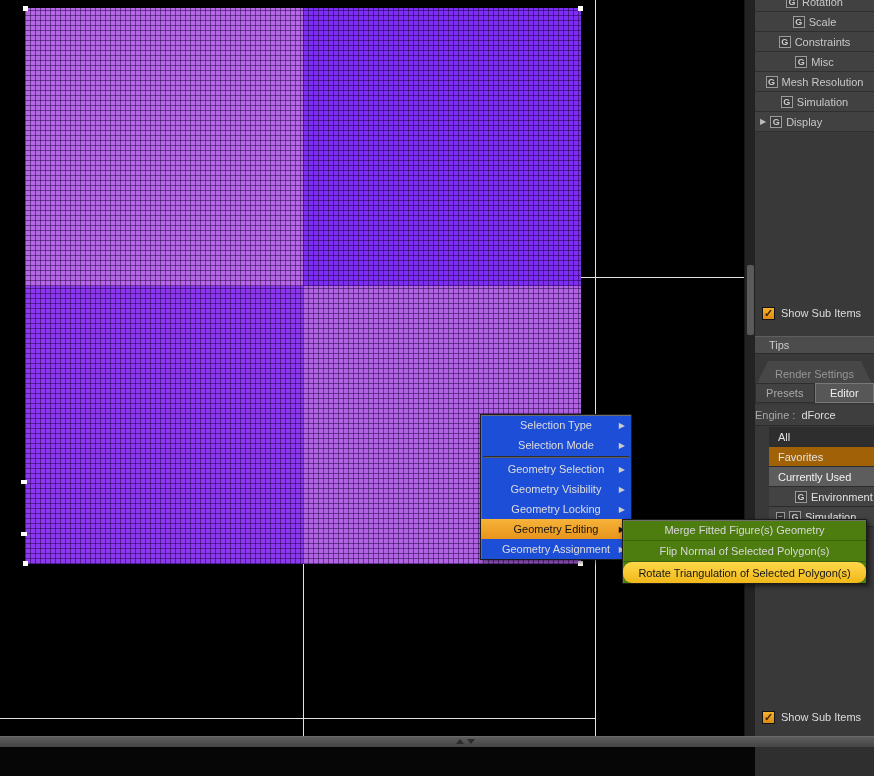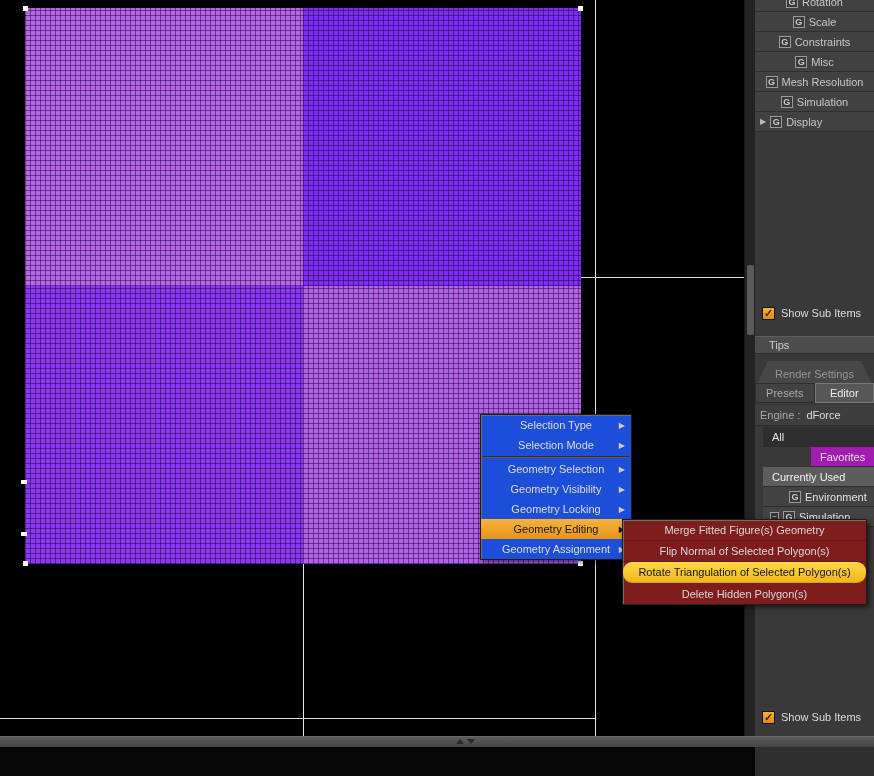--- a/index.html
+++ b/index.html
@@ -63,29 +63,29 @@
            clip-path:polygon(12px 0, calc(100% - 12px) 0, 100% 100%, 0 100%);
            color:#969696; font-size:11px; display:flex; align-items:center; justify-content:center; }
 
   .ptabs { position:absolute; top:383px; left:0; right:0; height:20px; display:flex; }
   .ptab { flex:1; display:flex; align-items:center; justify-content:center; font-size:11px; }
   .ptab.inactive { background:#424242; color:#aaa; border:1px solid #2e2e2e; }
   .ptab.active { background:#575757; color:#eee; border:1px solid #787878; }
 
   .engine { position:absolute; top:405px; left:0; right:0; height:21px; background:#3e3e3e;
             border-bottom:1px solid #2c2c2c; display:flex; align-items:center; gap:6px;
-            padding-left:5px; font-size:11px; }
+            font-size:11px; }
   .engine .elabel { color:#a8a8a8; }
   .engine .evalue { color:#ddd; }
 
-  .flist { position:absolute; top:427px; left:2px; right:0;padding-left:6px; }
+  .flist { position:absolute; top:427px; left:8px; right:0;padding-left:6px; }
   .frow { height:20px; display:flex; align-items:center; gap:4px; padding-left:9px;
           font-size:11px; color:#e2e2e2; border-bottom:1px solid #2c2c2c; }
   .f-all { background:#2e2e2e; }
-  .f-fav { background:#a21caf;margin-left:48px; }
+  .f-fav { background:#a16207; }
   .f-cur { background:#5d5d5d; color:#f2f2f2; }
   .f-env { background:#434343; padding-left:26px; }
   .f-sim { background:#434343; padding-left:7px; }
   .expbox { flex:0 0 auto; width:9px; height:9px; border:1px solid #999; color:#ccc; font-size:8px;
             line-height:7px; text-align:center; background:#333; }
 
   
   .bbar { position:absolute; left:0; top:736px; width:874px; height:11px;
           background:linear-gradient(#5c5c5c,#454545); border-top:1px solid #6a6a6a; }
   .grip { position:absolute; left:456px; top:2px; display:flex; gap:3px; }
@@ -101,21 +101,21 @@
            border:1px solid #1c1c1c; box-shadow:inset 1px 1px 0 #6e6e6e, 2px 2px 5px rgba(0,0,0,.6);
            z-index:10; }
   .citem { position:relative; height:20px; display:flex; align-items:center; justify-content:center;
            color:#ddd; font-size:11px; }
   .citem .arr { position:absolute; right:6px; font-size:8px; color:#ccc; }
   .citem.hl { background:linear-gradient(#f7b33a,#e8941a); color:#151515; }
   .citem.hl .arr { color:#151515; }
   .csep { height:2px; border-top:1px solid #2e2e2e; border-bottom:1px solid #5e5e5e; margin:1px 2px; }
 
   
-  .smenu { position:absolute; left:622px; top:519px; width:245px; background:#7f1d1d;
+  .smenu { position:absolute; left:622px; top:519px; width:245px; background:#4d7c0f;
            border:1px solid #1c1c1c; box-shadow:inset 1px 1px 0 #6e6e6e, 2px 2px 5px rgba(0,0,0,.6);
            z-index:11; }
   .sitem { height:21px; display:flex; align-items:center; justify-content:center; color:#d8d8d8;
            font-size:11px; border-bottom:1px solid rgba(0,0,0,.22); white-space:nowrap; }
   .sitem:last-child { border-bottom:none; }
   .sitem.hl { background:linear-gradient(#ffd84a,#f0b81a); color:#151515;border-radius:9px; }
 </style>
 </head>
 <body>
 
@@ -277,18 +277,15 @@
   <div class="smenu">
     <div class="sitem">
       <span>Merge Fitted Figure(s) Geometry</span>
     </div>
     <div class="sitem">
       <span>Flip Normal of Selected Polygon(s)</span>
     </div>
     <div class="sitem hl">
       <span>Rotate Triangulation of Selected Polygon(s)</span>
     </div>
-    <div class="sitem">
-      <span>Delete Hidden Polygon(s)</span>
-    </div>
   </div>
 
 </div>
 
 </body></html>

